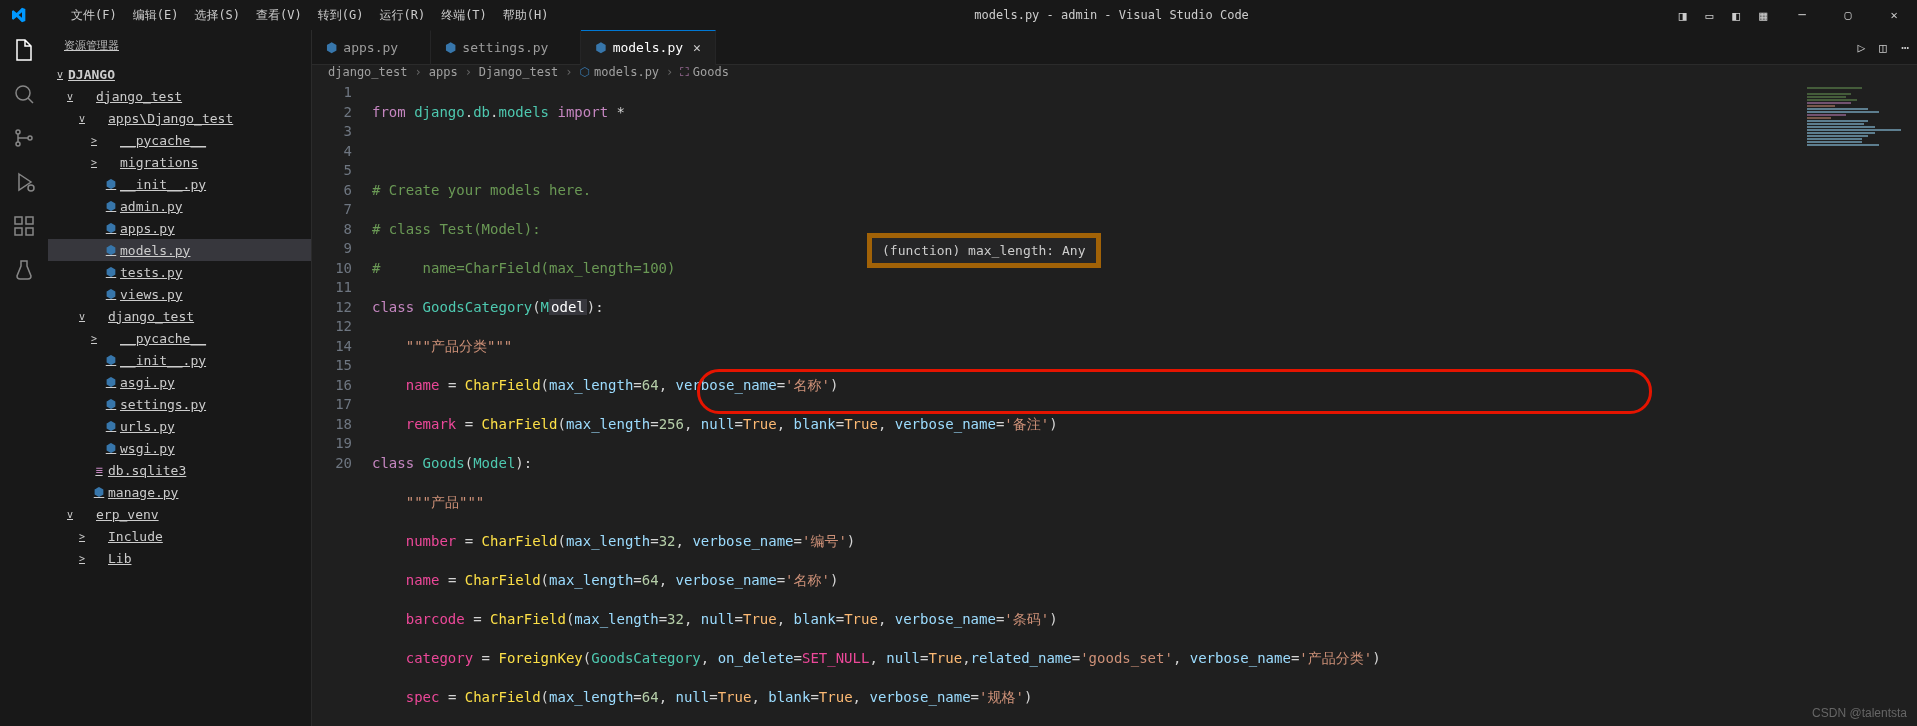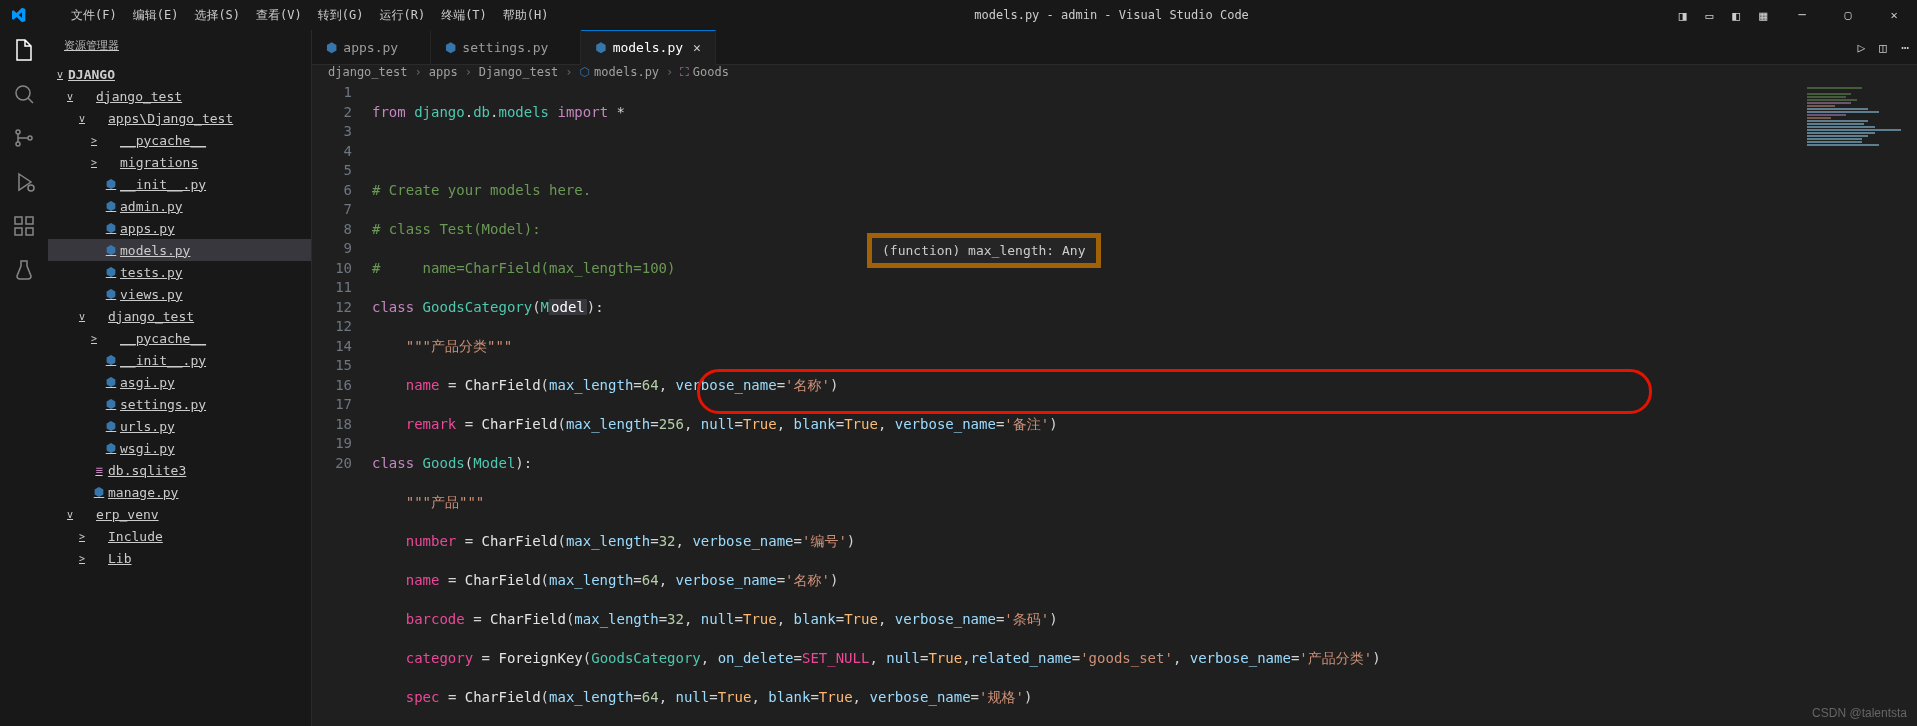--- a/index.html
+++ b/index.html
@@ -44,21 +44,21 @@
 .breadcrumbs .sep { color:#666; margin:0 3px; }
 .breadcrumbs .sym { color:#c586c0; }
 
 .editor { flex:1; display:flex; background:#1f1f1f; font-family:Consolas,monospace; font-size:14px; line-height:19.5px; position:relative; }
 .gutter { width:60px; text-align:right; color:#6e7681; padding-right:20px; padding-top:4px; user-select:none; }
 .gutter div { height:19.5px; }
 .code { flex:1; padding-top:4px; white-space:pre; position:relative; }
 .code-line { height:19.5px; position:relative; }
 
 
-.kw{color:#c586c0}.cls{color:#4ec9b0}.fn{color:#e5e5e5}.str{color:#ce9178}.num{color:#b5cea8}
+.kw{color:#c586c0}.cls{color:#4ec9b0}.fn{color:#fde047}.str{color:#ce9178}.num{color:#b5cea8}
 .com{color:#6a9955}.const{color:#fdba74}.param{color:#9cdcfe}.punc{color:#d4d4d4}.plain{color:#ec4899}
 
 
 .hover-tip { position:absolute; left:555px; top:203px; background:#252526; border:5px solid #a16207; padding:5px 10px; color:#ccc; font-family:Consolas,monospace; font-size:13px; z-index:10; }
 
 
 .red-anno { position:absolute; left:385px; top:339px; width:955px; height:45px; border:3px solid #e51400; border-radius:22px; pointer-events:none; z-index:5; }
 
 
 .minimap { position:absolute; right:0; top:57px; width:110px; height:200px; opacity:0.5; }

